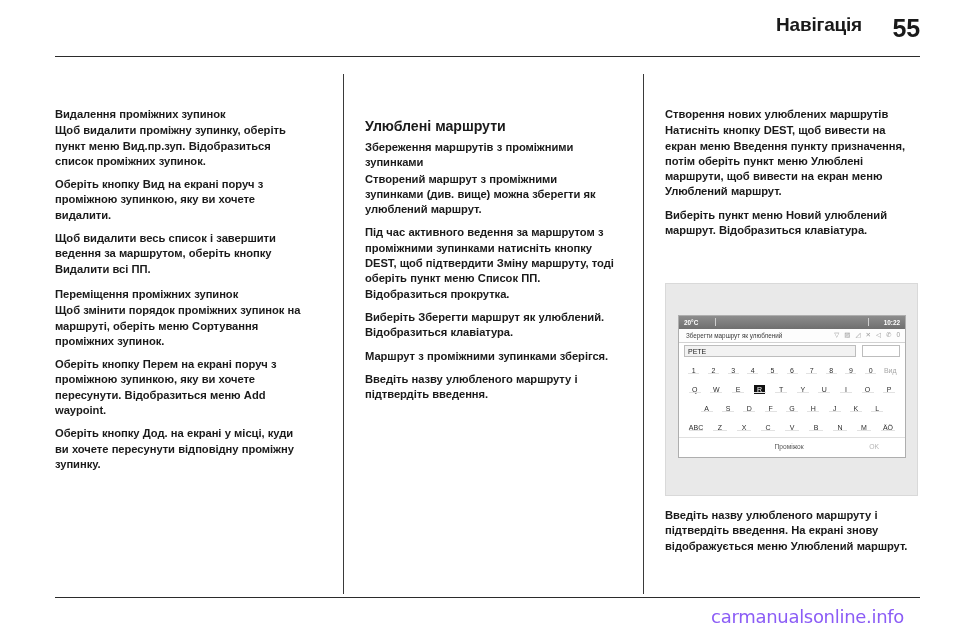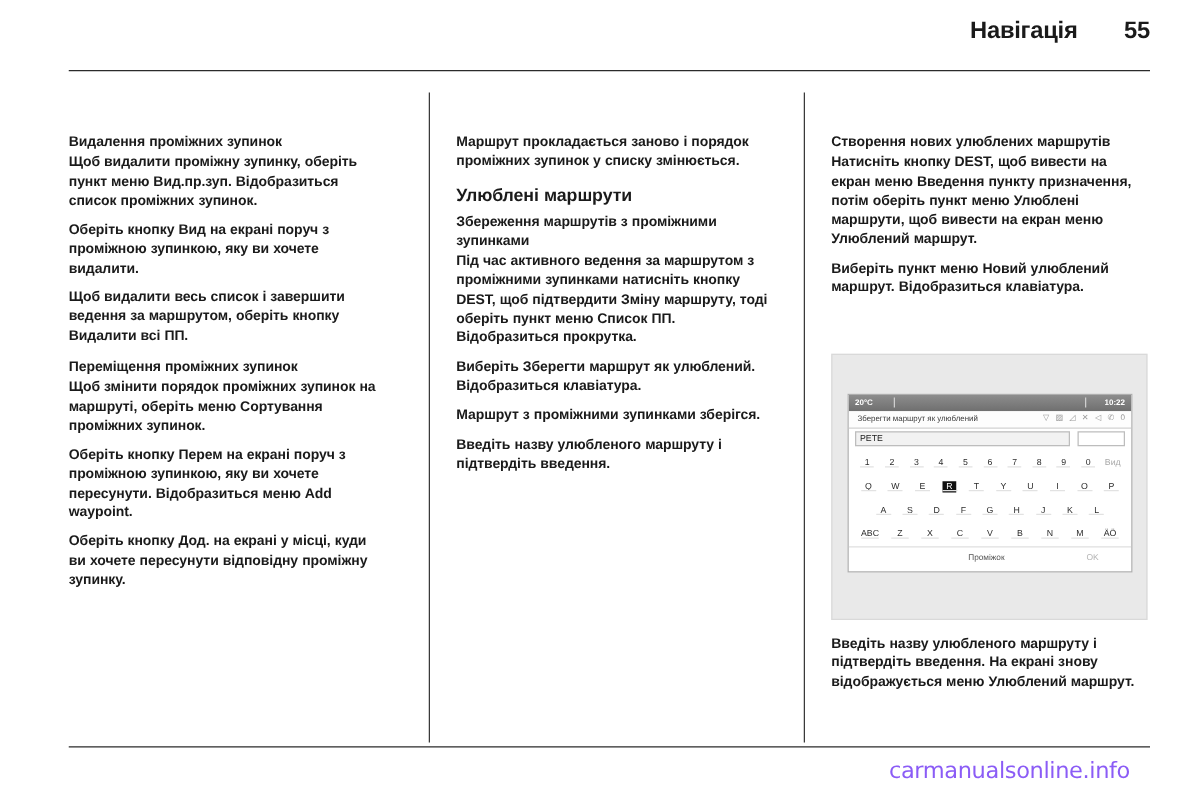--- a/index.html
+++ b/index.html
@@ -30,21 +30,21 @@
     top: 0;
     font-size: 19px;
     font-weight: bold;
     letter-spacing: -0.2px;
     white-space: nowrap;
   }
   #header-pageno {
     position: absolute;
     right: 0;
     top: 0;
-    font-size: 19px;
+    font-size: 25px;
     font-weight: bold;
     letter-spacing: -0.2px;
   }
   #header-rule {
     position: absolute;
     left: 55px;
     top: 56px;
     width: 865px;
     height: 1px;
     background: #2b2b2b;
@@ -310,23 +310,23 @@
       <p class="blk head">Видалення проміжних зупинок</p>
       <p class="blk">Щоб видалити проміжну зупинку, оберіть пункт меню Вид.пр.зуп. Відобразиться список проміжних зупинок.</p>
       <p class="blk">Оберіть кнопку Вид на екрані поруч з проміжною зупинкою, яку ви хочете видалити.</p>
       <p class="blk">Щоб видалити весь список і завершити ведення за маршрутом, оберіть кнопку Видалити всі ПП.</p>
       <p class="blk head gap-top">Переміщення проміжних зупинок</p>
       <p class="blk">Щоб змінити порядок проміжних зупинок на маршруті, оберіть меню Сортування проміжних зупинок.</p>
       <p class="blk">Оберіть кнопку Перем на екрані поруч з проміжною зупинкою, яку ви хочете пересунути. Відобразиться меню Add waypoint.</p>
       <p class="blk">Оберіть кнопку Дод. на екрані у місці, куди ви хочете пересунути відповідну проміжну зупинку.</p>
     </div>
   <div class="col" id="col-2">
-      <p class="blk">Маршрут прокладається заново і порядок проміжних зупинок у списку змінюється.</p>
       <p class="blk sect">Улюблені маршрути</p>
       <p class="blk head">Збереження маршрутів з проміжними зупинками</p>
+      <p class="blk">Створений маршрут з проміжними зупинками (див. вище) можна зберегти як улюблений маршрут.</p>
       <p class="blk">Під час активного ведення за маршрутом з проміжними зупинками натисніть кнопку DEST, щоб підтвердити Зміну маршруту, тоді оберіть пункт меню Список ПП. Відобразиться прокрутка.</p>
       <p class="blk">Виберіть Зберегти маршрут як улюблений. Відобразиться клавіатура.</p>
       <p class="blk">Маршрут з проміжними зупинками зберігся.</p>
       <p class="blk">Введіть назву улюбленого маршруту і підтвердіть введення.</p>
     </div>
   <div class="col" id="col-3">
       <p class="blk head">Створення нових улюблених маршрутів</p>
       <p class="blk">Натисніть кнопку DEST, щоб вивести на екран меню Введення пункту призначення, потім оберіть пункт меню Улюблені маршрути, щоб вивести на екран меню Улюблений маршрут.</p>
       <p class="blk">Виберіть пункт меню Новий улюблений маршрут. Відобразиться клавіатура.</p>
     </div>

